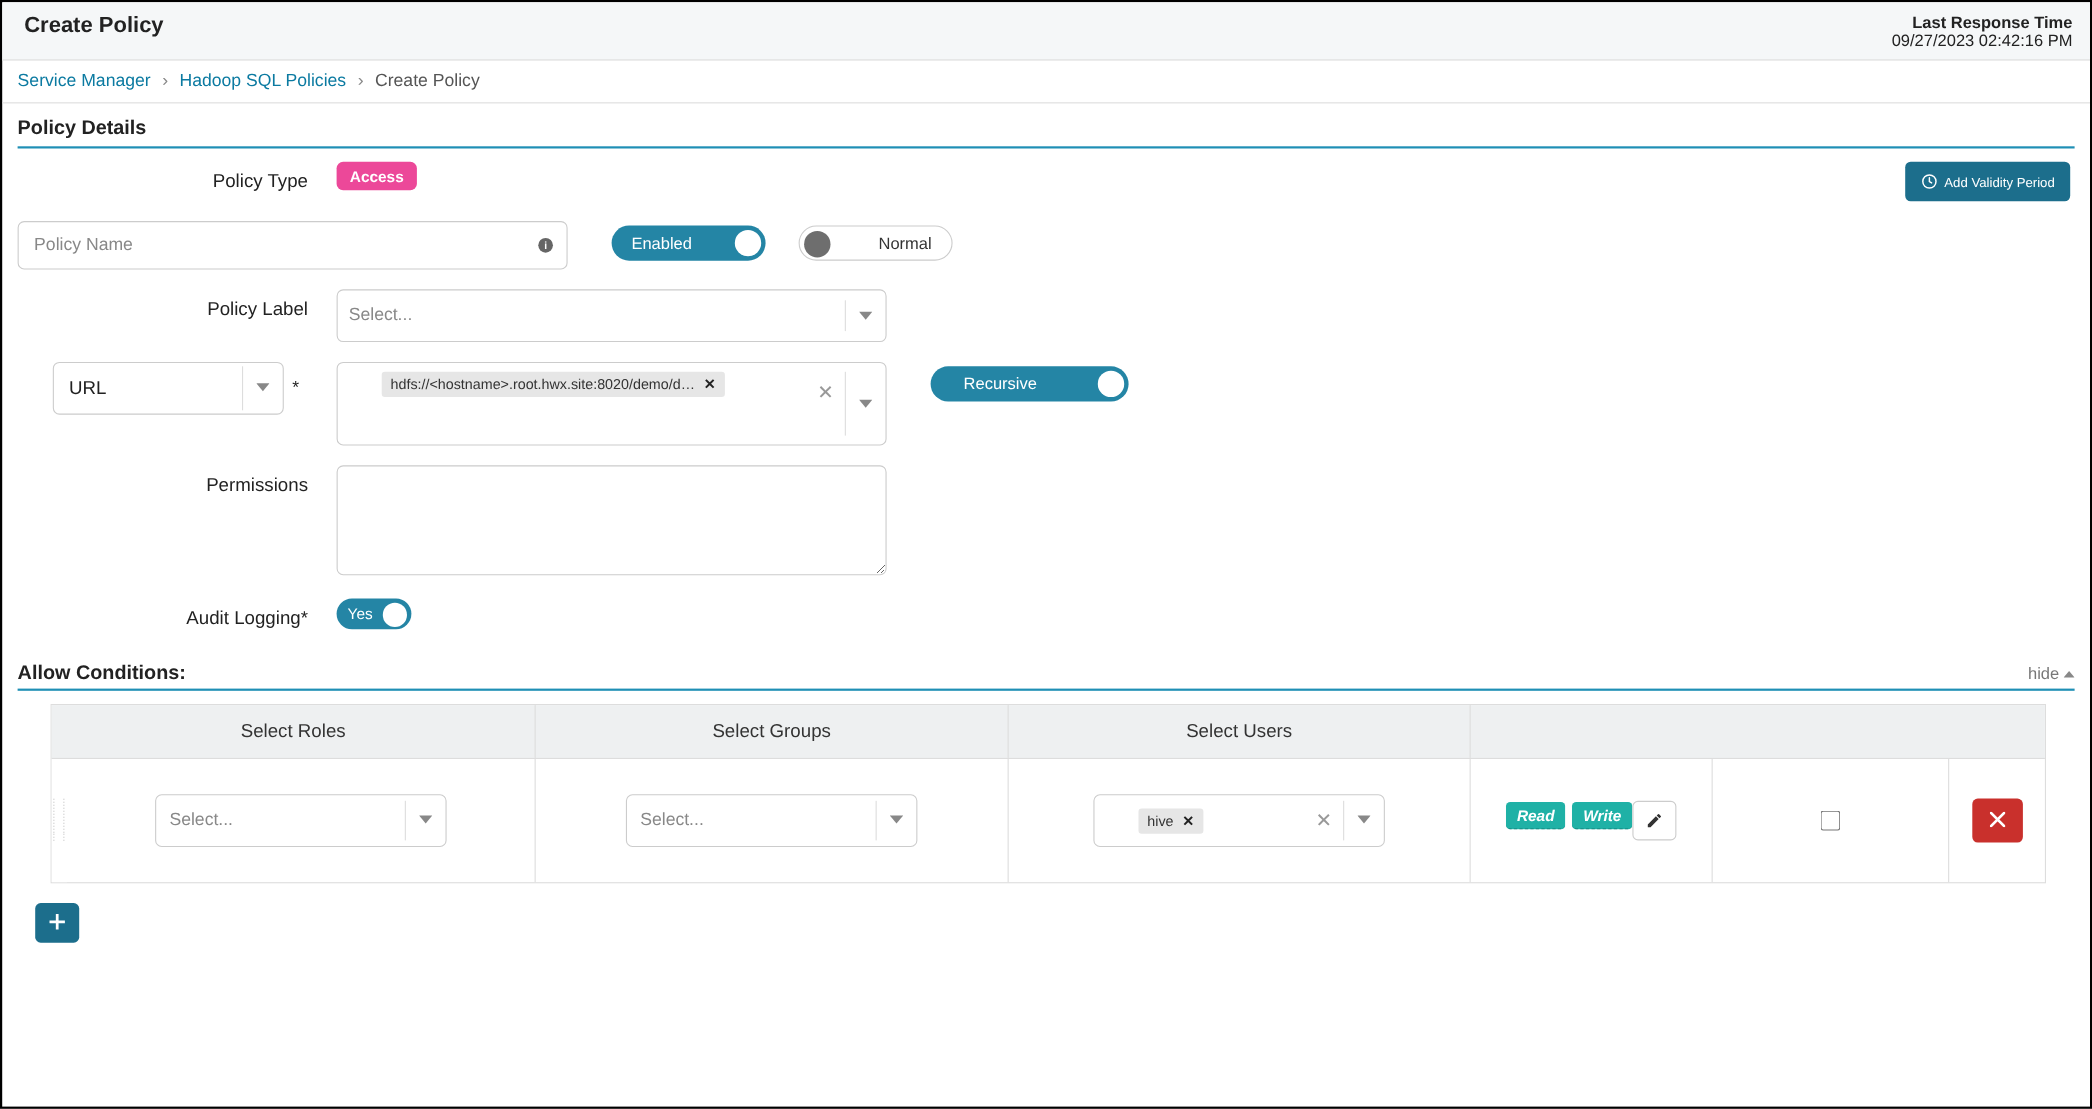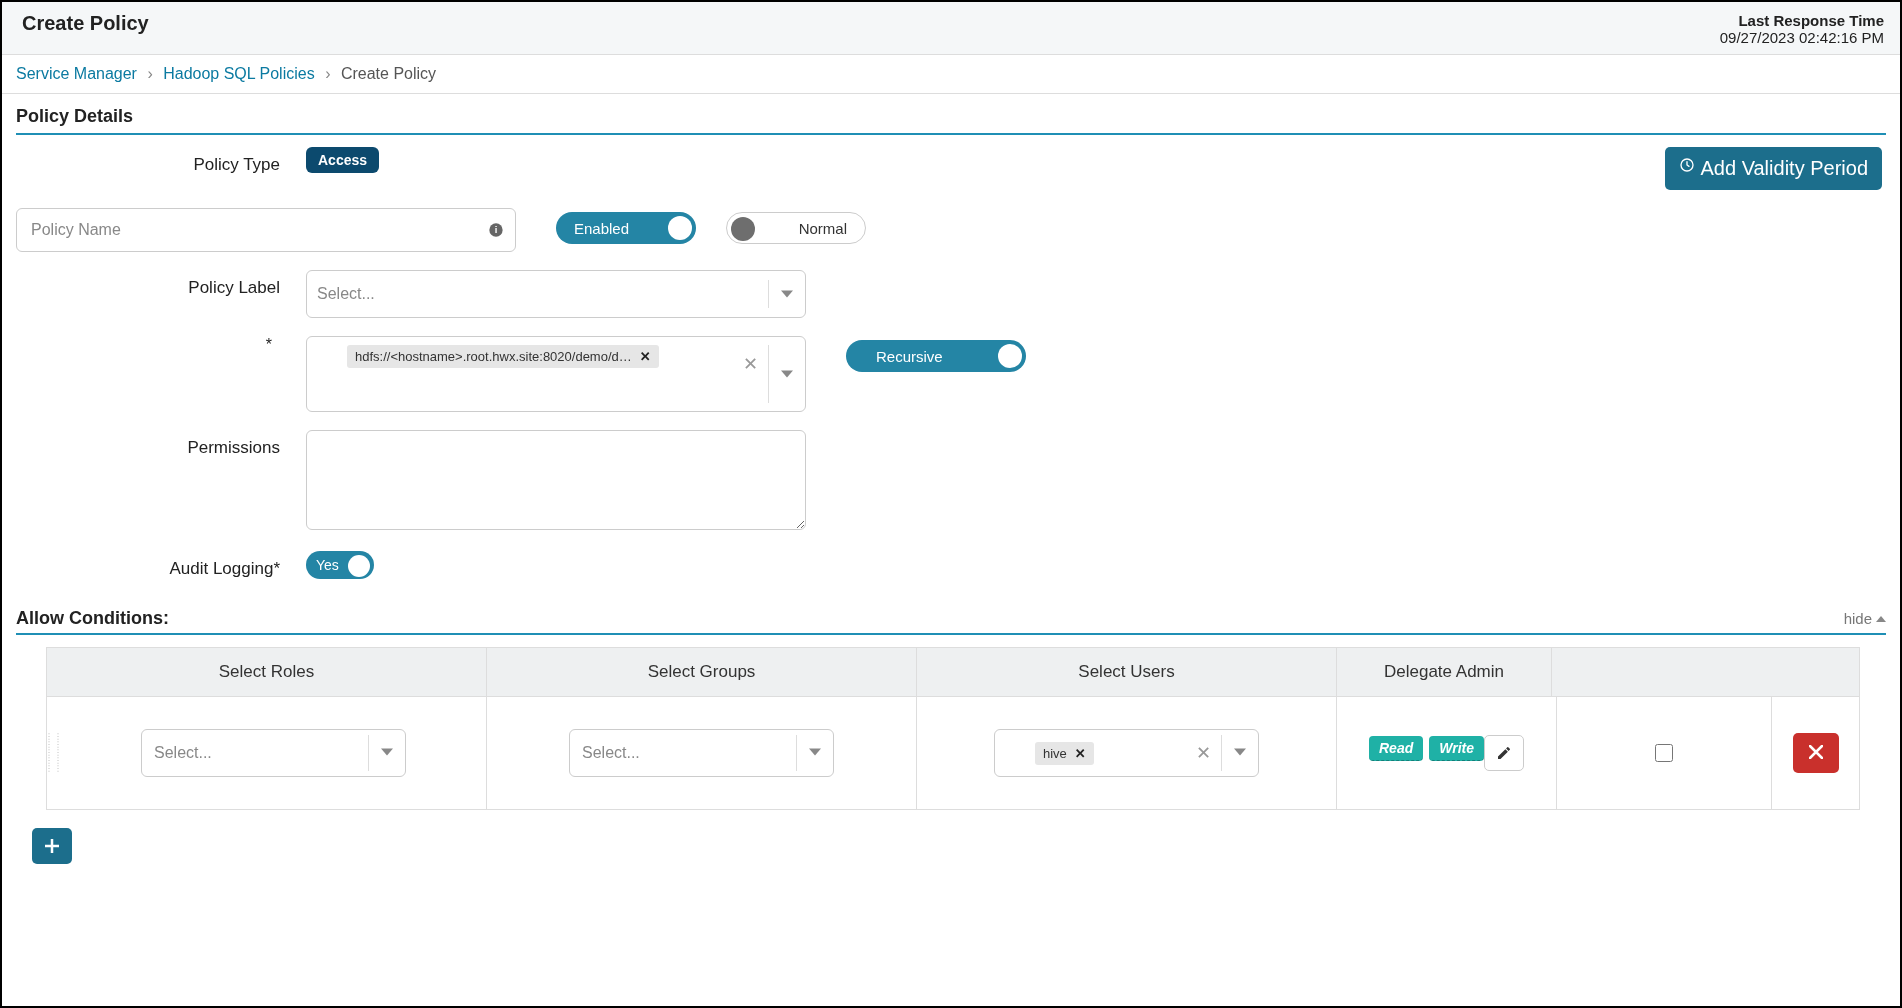--- a/index.html
+++ b/index.html
@@ -65,39 +65,39 @@
   }
   .extras-col {
     display: flex;
     align-items: center;
     gap: 30px;
     padding-left: 40px;
     padding-top: 4px;
   }
   
   .badge-access {
-    background: #0c4a6e;
+    background: #ec4899;
     color: #fff;
     font-weight: 700;
     font-size: 14px;
     padding: 5px 12px;
     border-radius: 6px;
     display: inline-block;
   }
   
   .validity-btn {
     background: #1c6e8c;
     color: #fff;
     border: none;
     padding: 10px 14px;
     border-radius: 5px;
-    font-size: 20px;
+    font-size: 12px;
     cursor: pointer;
     display: inline-flex;
-    align-items: flex-start;
+    align-items: flex-end;
     gap: 6px;
   }
   .validity-btn svg { width: 16px; height: 16px; }
   .validity-wrapper { margin-left: auto; padding-right: 4px; }
   
   .text-input {
     width: 100%;
     padding: 12px 38px 12px 14px;
     border: 1px solid #ccc;
     border-radius: 6px;
@@ -335,20 +335,28 @@
           <svg class="caret" viewBox="0 0 10 6">
               <path d="M0 0l5 6 5-6z" fill="#888"></path>
             </svg>
         </span>
       </div>
     </div>
   </div>
 
   <div class="form-row">
     <div class="label-col" style="display:flex; justify-content:flex-end; align-items:center; padding-top:0;">
+      <div class="url-type-box">
+        <span>URL</span>
+        <span class="caret-seg">
+          <svg class="caret" viewBox="0 0 10 6">
+              <path d="M0 0l5 6 5-6z" fill="#888"></path>
+            </svg>
+        </span>
+      </div>
       <span class="asterisk">*</span>
     </div>
     <div class="input-col">
       <div class="select-box" style="flex-wrap:wrap; padding:8px 0 8px 8px; min-height:76px; align-items:flex-start;">
         <span class="tag-chip">
           <span class="tag-text">hdfs://&lt;hostname&gt;.root.hwx.site:8020/demo/d…</span>
           <span class="tag-x">✕</span>
         </span>
         <div style="margin-left:auto; display:flex; align-self:stretch;">
           <span class="clear-seg">✕</span>
@@ -397,21 +405,20 @@
       </svg>
   </span>
 </div>
 <div class="section-underline2"></div>
 
 <div class="cond-table">
   <div class="cond-head">
     <div class="col-roles">Select Roles</div>
     <div class="col-groups">Select Groups</div>
     <div class="col-users">Select Users</div>
-    <div class="col-delegate">Delegate Admin</div>
     <div class="col-delete"></div>
   </div>
   <div class="cond-row">
     <div class="drag-col">
       <span class="drag-dots">⋮⋮</span>
         <span class="drag-dots">⋮⋮</span>
         <span class="drag-dots">⋮⋮</span>
         <span class="drag-dots">⋮⋮</span>
         <span class="drag-dots">⋮⋮</span>
     </div>

